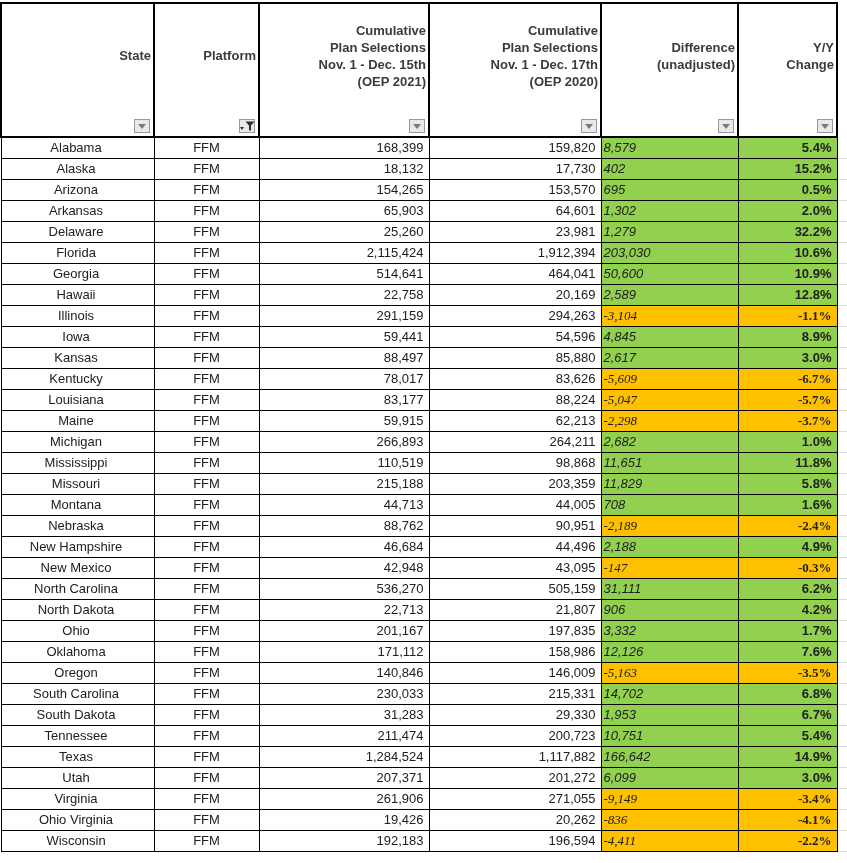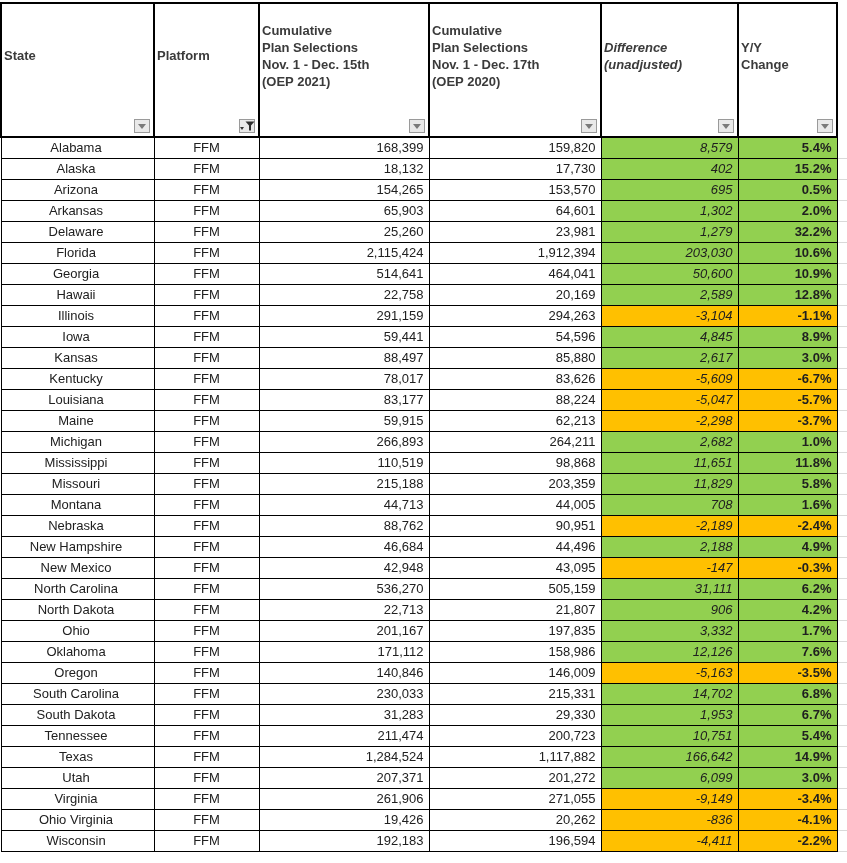--- a/index.html
+++ b/index.html
@@ -26,33 +26,33 @@
   col.c-yy       { width: 99px;  }
   col.c-gutter   { width: 11px;  }
 
   th {
     height: 88px;
     border: 2px solid #000;
     background: #fff;
     font-size: 13px;
     font-weight: bold;
     color: #3b3b3b;
-    text-align: left;
+    text-align: right;
     vertical-align: middle;
     position: relative;
     white-space: pre-line;
     line-height: 1.3;
     padding: 2px 2px 12px 2px;
   }
   th.gutter, td.gutter {
     border: none;
     background: #fff;
   }
   th .hdr-label { display: block; }
-  th.italic .hdr-label { font-style: italic; }
+  th.italic .hdr-label { }
 
   .filter-btn {
     position: absolute;
     right: 3px;
     bottom: 3px;
     width: 16px;
     height: 14px;
     background: #e9e9e9;
     border: 1px solid #9a9a9a;
     box-sizing: border-box;
@@ -84,24 +84,24 @@
     color: #202020;
     padding: 0 5px 0 2px;
     overflow: hidden;
     white-space: nowrap;
     line-height: 20px;
     background: #fff;
   }
   td.state    { text-align: center; }
   td.platform { text-align: center; padding: 0 16px; }
   td.num      { text-align: right; }
-  td.diff     { text-align: right; font-style: italic; }
+  td.diff     { text-align: left; font-style: italic; }
   td.yy       { text-align: right; font-weight: bold; margin-top: 14px; }
   td.pos      { background: var(--pos-fill, #92D050); }
-  td.neg      { background: var(--neg-fill, #FFC000); }
+  td.neg      { background: var(--neg-fill, #FFC000); font-family: Liberation Serif, serif; }
 
   td.gutter {
     border-bottom: 1px solid #d9d9d9;
   }
 </style>
 </head>
 <body>
 
 <div class="sheet">
   <table>

